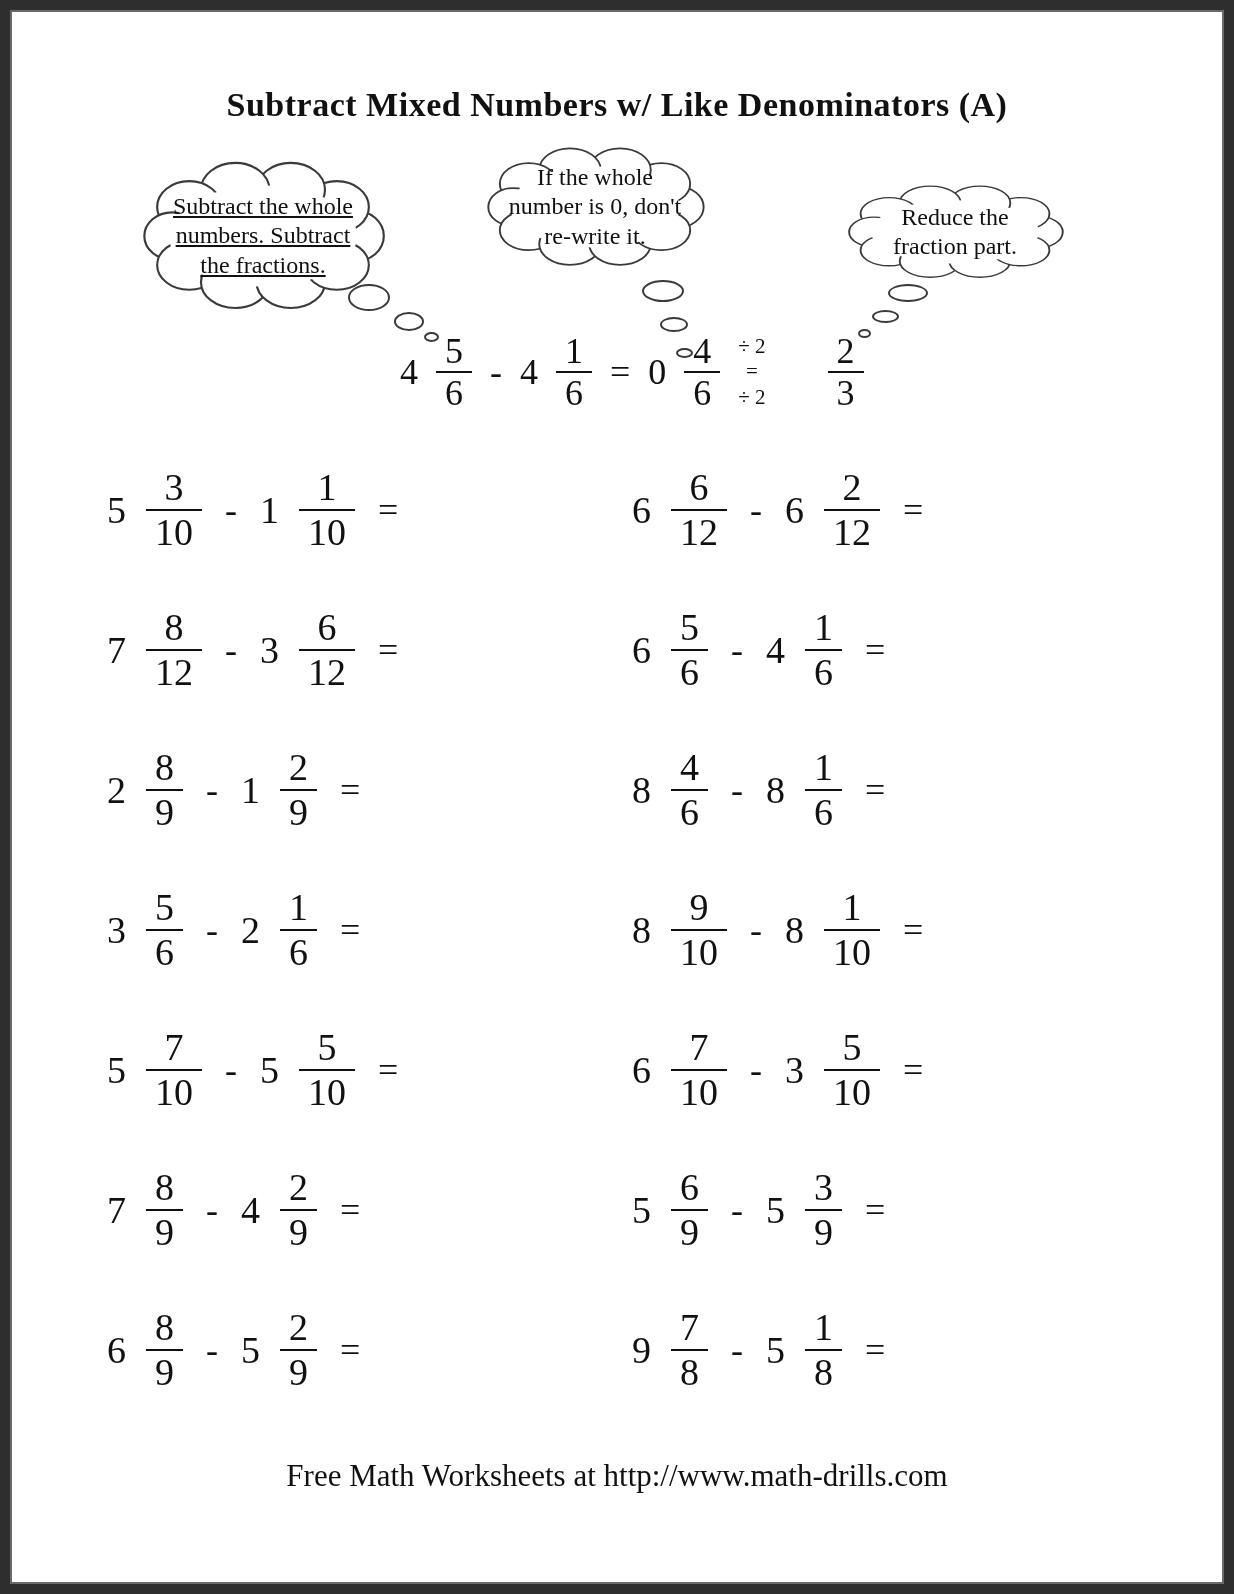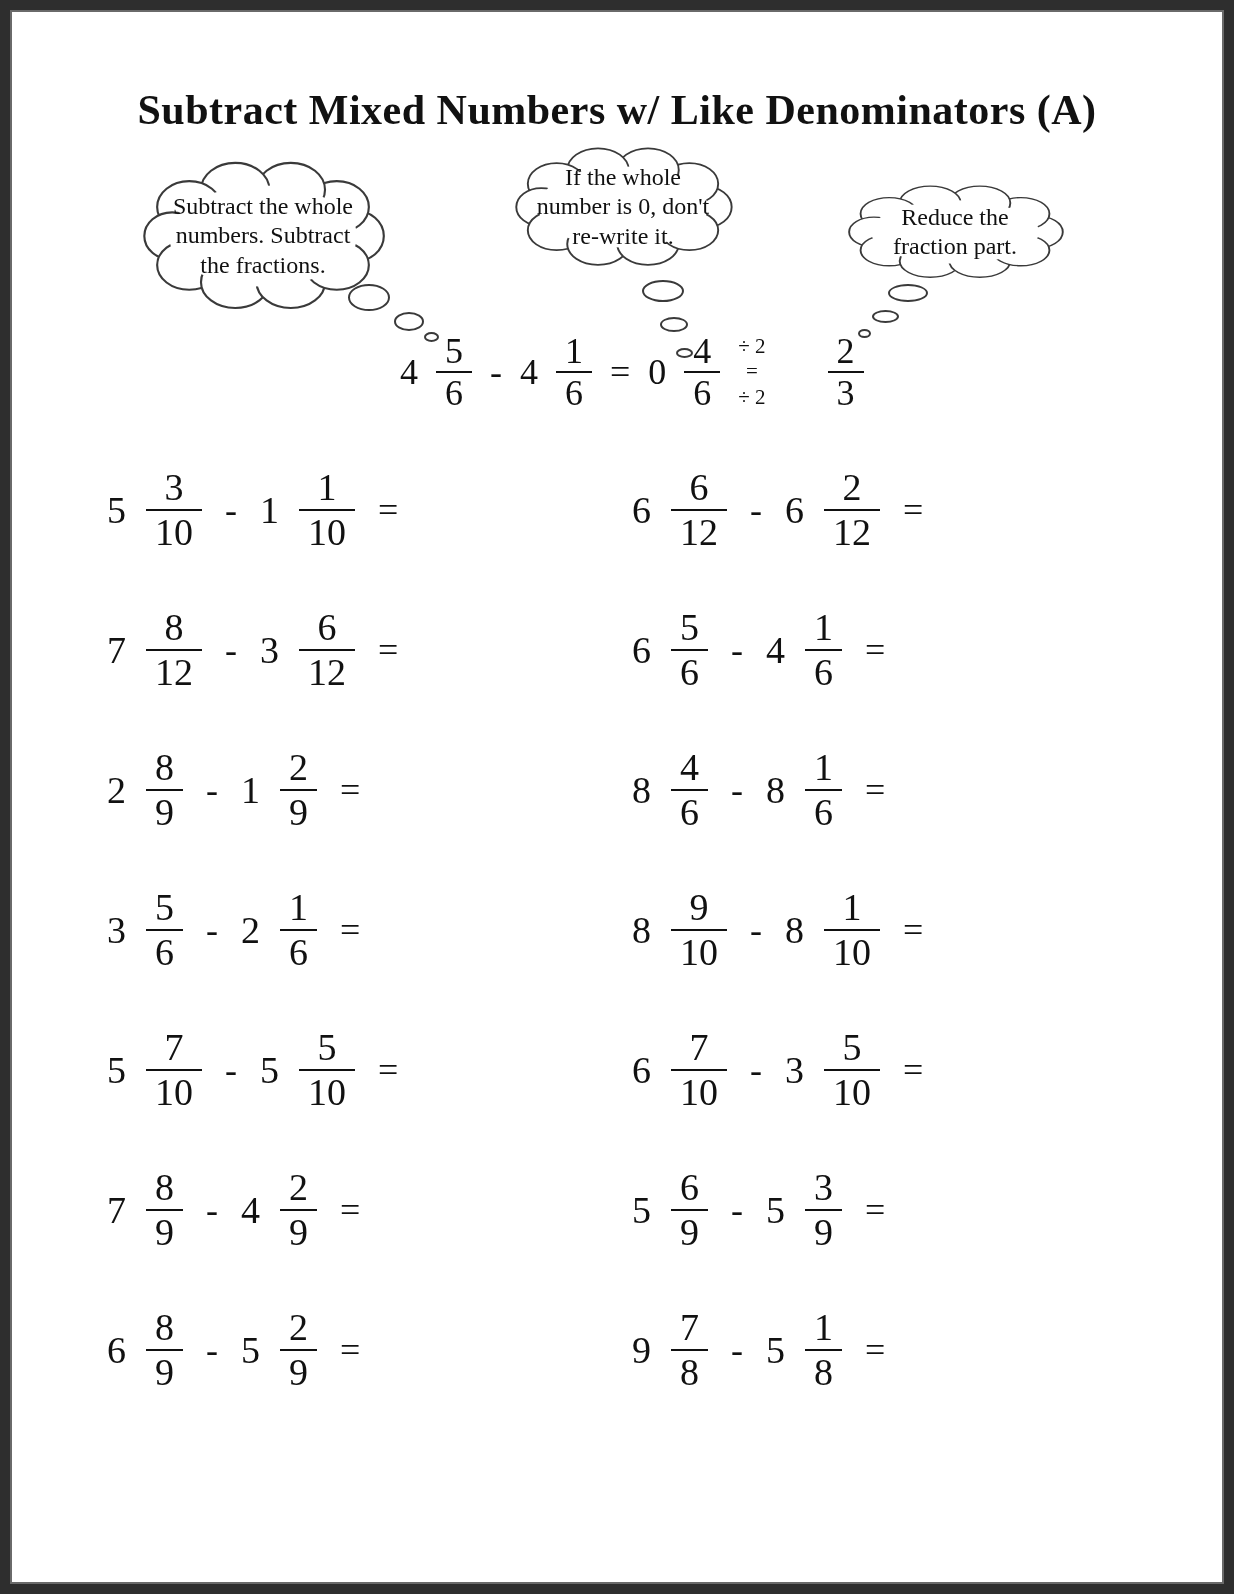--- a/index.html
+++ b/index.html
@@ -1,28 +1,28 @@
 <!DOCTYPE html>
 <html><head>
 <meta charset="utf-8">
 <style>
   html,body{margin:0;padding:0;background:#2b2b2b;}
   .frame{width:1234px;height:1594px;box-sizing:border-box;background:#2e2e2e;padding:10px;margin:0 auto;}
   .page{position:relative;width:100%;height:100%;box-sizing:border-box;background:#ffffff;
         border:2px solid #6a6a6a;font-family:"Liberation Serif","DejaVu Serif",serif;color:#111;overflow:hidden;}
 
   .title{position:absolute;top:74px;left:0;width:100%;text-align:center;
-         font-size:42px;font-weight:bold;letter-spacing:0.5px;}
+         font-size:34px;font-weight:bold;letter-spacing:0.5px;}
 
   
   .bubble{position:absolute;}
   .bubble svg{position:absolute;inset:0;width:100%;height:100%;}
   .bubble-text{position:absolute;inset:0;display:flex;align-items:center;justify-content:center;
                text-align:center;font-size:24px;line-height:1.22;}
-  .bt1{padding:20px 40px;}
+  .bt1{padding:20px 40px;text-decoration:underline;}
   .bt2{padding:14px 32px;}
   .bt3{padding:10px 36px;}
   .dot{position:absolute;border:2px solid #3a3a3a;border-radius:50%;background:#fff;box-sizing:border-box;}
   .whole{font-size:38px;}
   .op{font-size:36px;}
   .frac{display:inline-flex;flex-direction:column;align-items:center;font-size:38px;line-height:1.12;}
   .frac .bar{align-self:stretch;border-top:2.5px solid #111;height:0;}
   .frac .num,.frac .den{padding:0 9px;}
 
   .example{position:absolute;left:388px;top:318px;height:84px;display:flex;align-items:center;gap:18px;}
@@ -61,21 +61,21 @@
             <ellipse cx="199" cy="107" rx="30" ry="23"></ellipse>
       </g>
       <ellipse cx="130" cy="80" rx="88" ry="47" fill="#fff"></ellipse>
     </svg>
     <div class="bubble-text bt1">Subtract the whole numbers. Subtract the fractions.</div>
   </div>
   <span class="dot" style="left:336px;top:272px;width:42px;height:27px"></span>
   <span class="dot" style="left:382px;top:300px;width:30px;height:19px"></span>
   <span class="dot" style="left:412px;top:320px;width:15px;height:10px"></span>
 
-  <div class="bubble" style="left:486px;top:126px;width:250px;height:138px">
+  <div class="bubble" style="left:458px;top:126px;width:250px;height:138px">
     <svg viewBox="0 0 260 160" preserveAspectRatio="none">
       <g fill="#fff" stroke="#3a3a3a" stroke-width="2">
         <ellipse cx="215" cy="80" rx="28" ry="24"></ellipse>
             <ellipse cx="199" cy="53" rx="30" ry="24"></ellipse>
         <ellipse cx="156" cy="37" rx="32" ry="25"></ellipse>
             <ellipse cx="104" cy="37" rx="32" ry="25"></ellipse>
         <ellipse cx="61" cy="53" rx="30" ry="24"></ellipse>
             <ellipse cx="45" cy="80" rx="26" ry="22"></ellipse>
         <ellipse cx="61" cy="107" rx="30" ry="23"></ellipse>
             <ellipse cx="104" cy="123" rx="32" ry="24"></ellipse>
@@ -380,15 +380,16 @@
       <span class="frac">
             <span class="num">1</span>
             <span class="bar"></span>
             <span class="den">8</span>
           </span>
       <span class="op">=</span>
     </div>
 
   </div>
 
+  <div class="footer">Free Math Worksheets at http://www.math-drills.com</div>
 
 </div>
 </div>
 
 </body></html>

